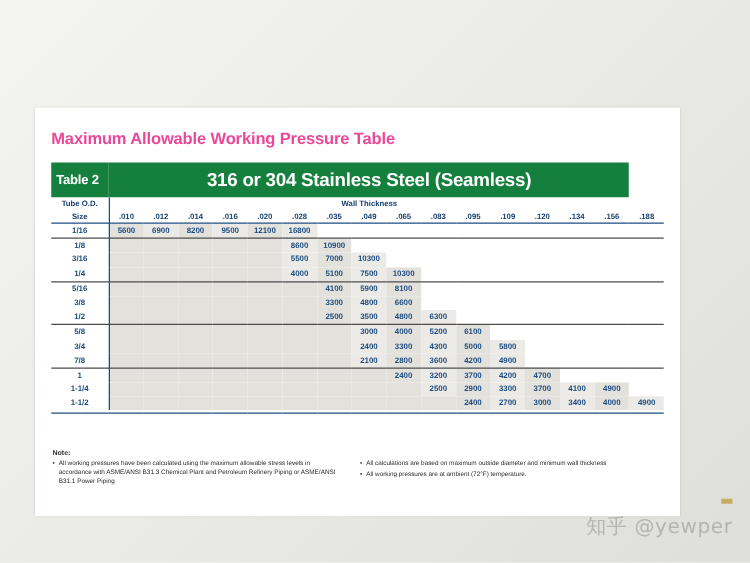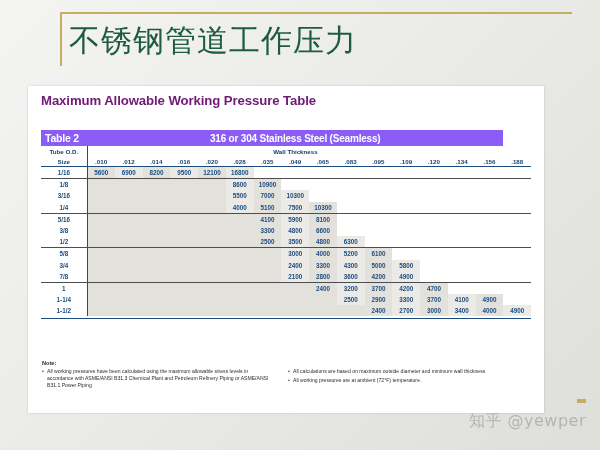--- a/index.html
+++ b/index.html
@@ -65,24 +65,24 @@
     top: 86px;
     width: 516px;
     height: 327px;
     background: #ffffff;
     box-shadow: 0 0 2px rgba(0,0,0,0.18);
   }
 
   #doc-heading {
     position: absolute;
     left: 13px;
-    top: 7px;
+    top: 17px;
     font-size: 13.2px;
     font-weight: bold;
-    color: #701a75;
+    color: #ec4899;
     letter-spacing: -0.1px;
   }
 
   
   #pressure-table {
     position: absolute;
     left: 13px;
     top: 44px;
     width: 490px;
     border-collapse: collapse;
@@ -90,33 +90,33 @@
     font-size: 6.1px;
     color: #18406e;
   }
   #pressure-table td, #pressure-table th {
     padding: 0;
     margin: 0;
   }
 
   
   .banner-cell {
-    background: #8b5cf6;
+    background: #15803d;
     color: #ffffff;
-    height: 16px;
+    height: 28px;
   }
   .banner-tablenum {
     font-size: 10.5px;
     font-weight: bold;
     text-align: left;
     padding-left: 4px !important;
     letter-spacing: -0.2px;
   }
   .banner-title {
-    font-size: 10px;
+    font-size: 15px;
     font-weight: bold;
     text-align: center;
     letter-spacing: -0.2px;
   }
 
   
   .hdr-row td {
     background: #ffffff;
     font-weight: bold;
     font-size: 6.2px;
@@ -210,25 +210,20 @@
     width: 9px;
     height: 4px;
     background: #c7ad63;
   }
 </style>
 </head>
 <body>
 
 <div id="slide">
 
-  <div id="title-block">
-    <div id="title-rule-top"></div>
-    <div id="title-rule-left"></div>
-    <div id="slide-title">不锈钢管道工作压力</div>
-  </div>
 
   <div id="doc-panel">
 
     <div id="doc-heading">Maximum Allowable Working Pressure Table</div>
 
     <table id="pressure-table">
       <colgroup id="table-colgroup">
           <col style="width: 24px;">
           <col style="width: 22px;">
           <col style="width: 27.75px;">

